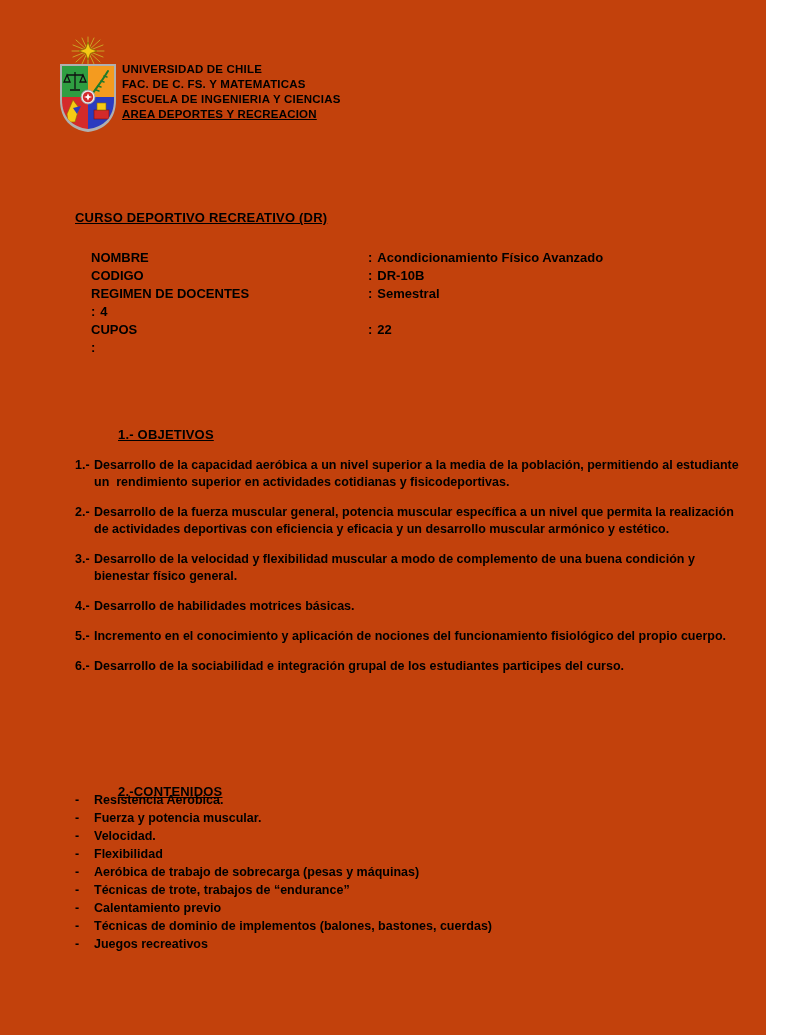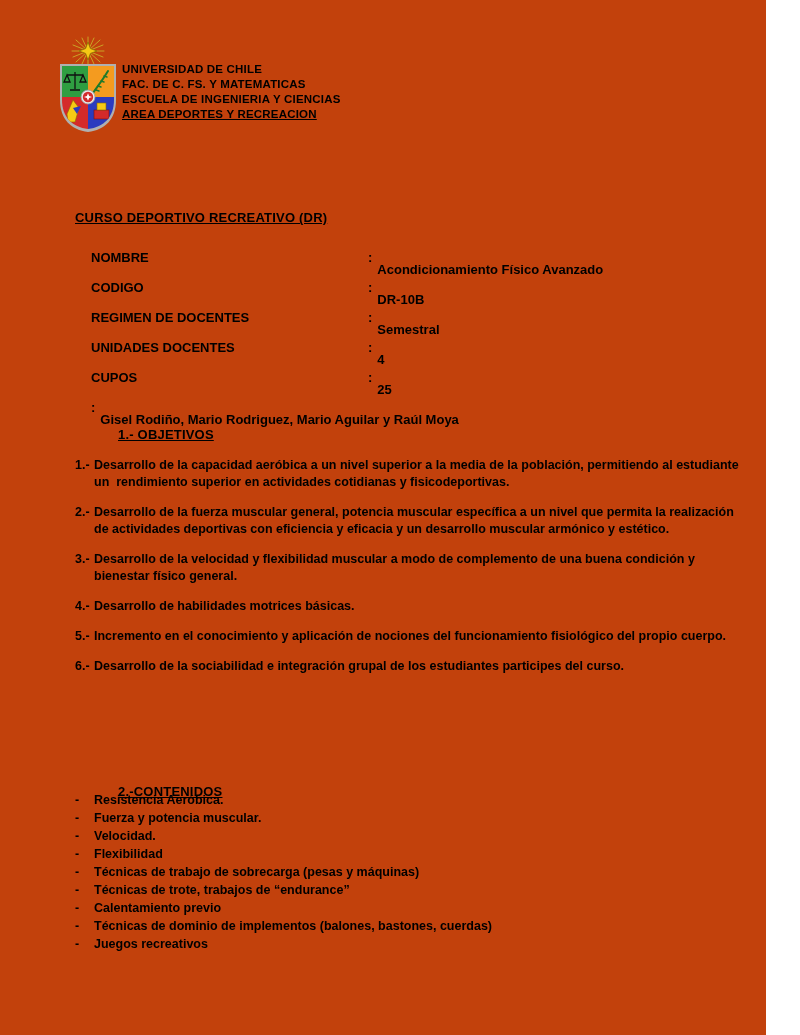--- a/index.html
+++ b/index.html
@@ -19,21 +19,21 @@
   .hlines { position: absolute; left: 122px; top: 62px; font-size: 11.5px; line-height: 15px; letter-spacing: 0.2px; }
   .hline:last-of-type { text-decoration: underline; }
   
   .doc-title { position: absolute; left: 75px; top: 210px; font-size: 13px; text-decoration: underline; letter-spacing: 0.2px; }
   
   .info { position: absolute; left: 91px; top: 249px; width: 690px; font-size: 13px; }
   .info-row { display: flex; line-height: 18px; }
   .info-label { width: 277px; flex: none; }
   .info-value { display: flex; width: 400px; }
   .info-colon { flex: none; margin-right: 5px; }
-  .info-text { white-space: pre-wrap; margin-top: 12px; }
+  .info-text { white-space: pre-wrap; }
   
   .section-heading { position: absolute; left: 75px; font-size: 13px; text-decoration: underline; letter-spacing: 0.2px; margin-left: 43px; }
   #objetivos-heading { top: 427px; }
   #contenidos-heading { top: 784px; }
   .olist { position: absolute; left: 75px; top: 457px; width: 676px; font-size: 12.5px; }
   .olist .li { display: flex; line-height: 17px; margin-bottom: 13px; }
   .olist .li-marker { width: 19px; flex: none; }
   .clist { position: absolute; left: 75px; top: 791px; width: 676px; font-size: 12.5px; }
   .clist .li { display: flex; line-height: 18px; }
   .clist .li-marker { width: 19px; flex: none; }
@@ -122,39 +122,37 @@
 
       <div class="info-row">
         <span class="info-label">REGIMEN DE DOCENTES</span>
         <span class="info-value">
           <span class="info-colon">:</span>
           <span class="info-text">Semestral</span>
         </span>
       </div>
 
       <div class="info-row">
-        <span class="info-label">UNIDADES DOCENTES</span>
         <span class="info-value">
           <span class="info-colon">:</span>
           <span class="info-text">4</span>
         </span>
       </div>
 
       <div class="info-row">
         <span class="info-label">CUPOS</span>
         <span class="info-value">
           <span class="info-colon">:</span>
-          <span class="info-text">25</span>
-        </span>
-      </div>
-
-      <div class="info-row">
-        <span class="info-value">
-          <span class="info-colon">:</span>
-          <span class="info-text">Gisel Rodiño, Mario Rodriguez, Mario Aguilar y Raúl Moya</span>
+          <span class="info-text">22</span>
+        </span>
+      </div>
+
+      <div class="info-row">
+        <span class="info-value">
+          <span class="info-colon">:</span>
         </span>
       </div>
 
   </div>
 
   <div class="section-heading" id="objetivos-heading">1.- OBJETIVOS</div>
   <div class="olist">
 
       <div class="li">
         <span class="li-marker">1.-</span>
@@ -206,21 +204,21 @@
         <span class="li-text">Velocidad.</span>
       </div>
 
       <div class="li">
         <span class="li-marker">-</span>
         <span class="li-text">Flexibilidad</span>
       </div>
 
       <div class="li">
         <span class="li-marker">-</span>
-        <span class="li-text">Técnicas de trabajo de sobrecarga (pesas y máquinas)</span>
+        <span class="li-text">Aeróbica de trabajo de sobrecarga (pesas y máquinas)</span>
       </div>
 
       <div class="li">
         <span class="li-marker">-</span>
         <span class="li-text">Técnicas de trote, trabajos de “endurance”</span>
       </div>
 
       <div class="li">
         <span class="li-marker">-</span>
         <span class="li-text">Calentamiento previo</span>

